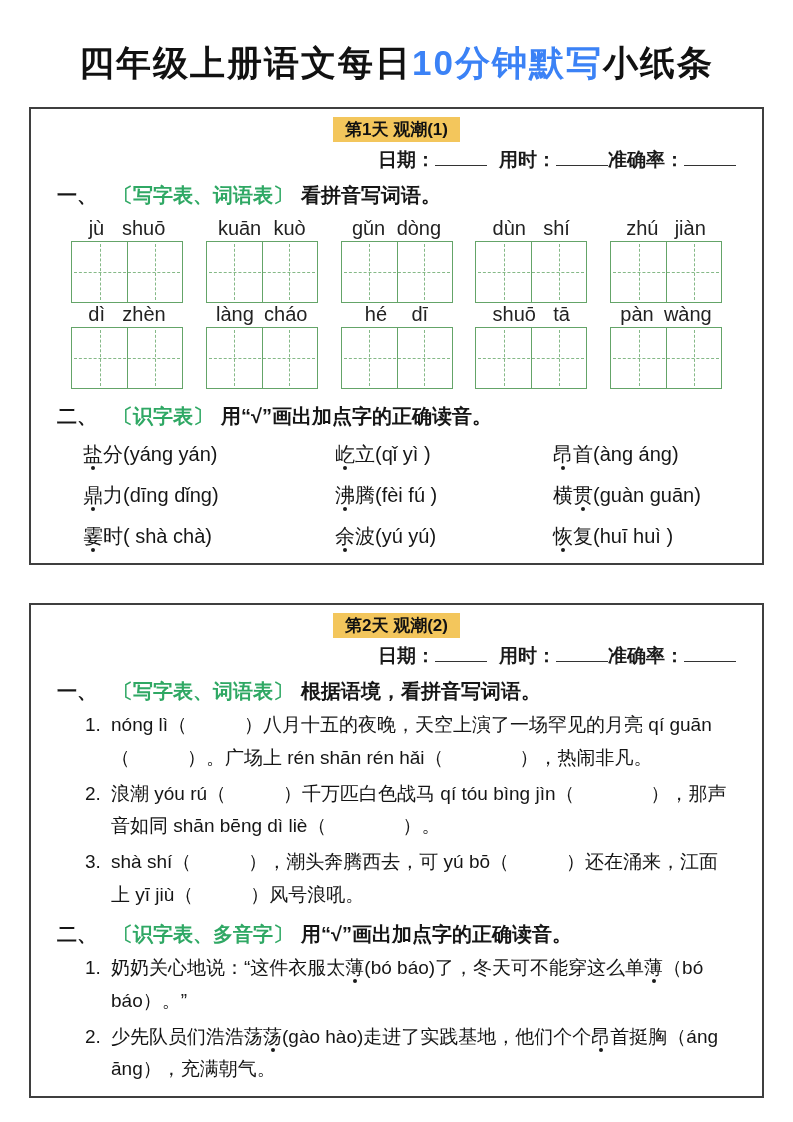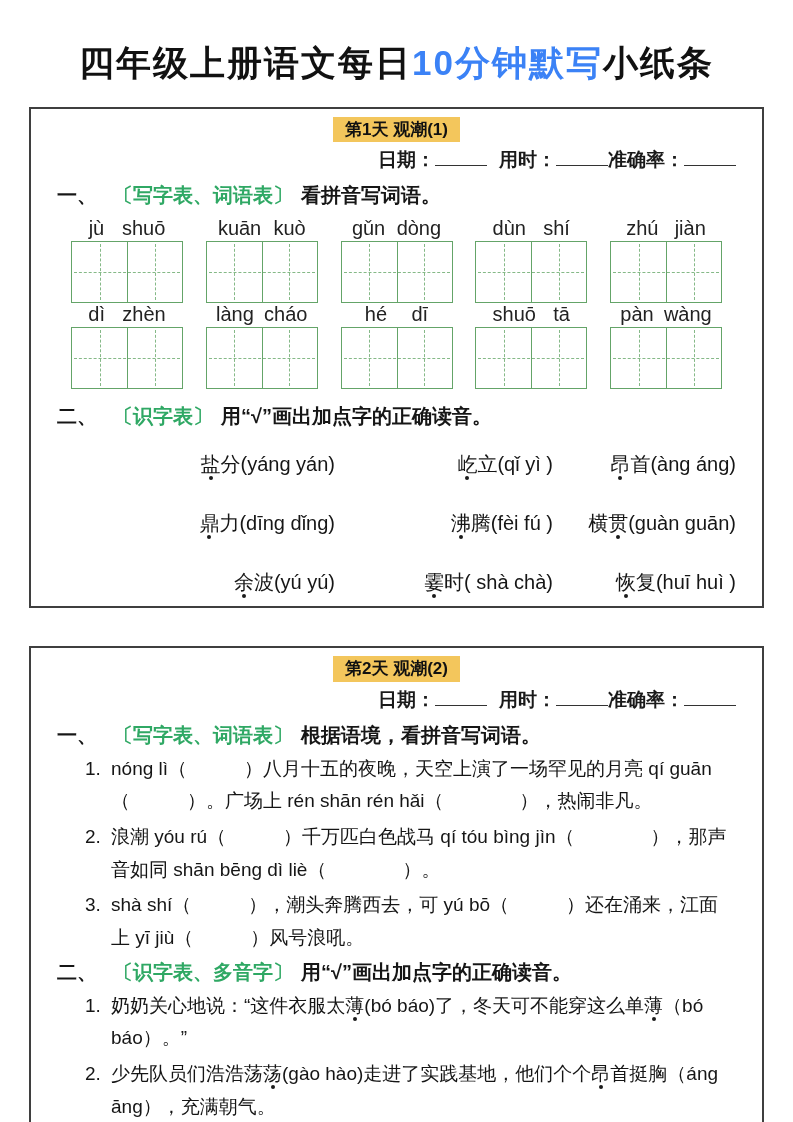--- a/index.html
+++ b/index.html
@@ -46,21 +46,21 @@
   }
   .tian-box{position:relative;height:60px;border:1.6px solid #64a468;background:#fff;}
   .tian-box .vs{position:absolute;top:0;bottom:0;left:50%;border-left:1.6px solid #64a468;}
   .tian-box .vd{position:absolute;top:2px;bottom:2px;border-left:1.4px dashed #85b987;}
   .tian-box .vd.p25{left:25%;}
   .tian-box .vd.p75{left:75%;}
   .tian-box .hd{position:absolute;left:2px;right:2px;top:50%;border-top:1.4px dashed #85b987;}
   
   .duyin-grid{
     display:grid;grid-template-columns:252px 218px auto;
-    row-gap:31px;margin-top:20px;padding-left:26px;font-size:20px;text-align:right;
+    row-gap:13px;margin-top:10px;padding-left:26px;font-size:20px;
   }
   .duyin-cell{line-height:1.4;white-space:nowrap;}
   
   .dot-under{position:relative;}
   .dot-under::after{
     content:"";position:absolute;left:50%;bottom:-5px;transform:translateX(-50%);
     width:4px;height:4px;border-radius:50%;background:#1b1b1b;
   }
   
   .item-list{margin-top:2px;}
@@ -215,22 +215,22 @@
     <span class="sec-idx">二、</span><span class="green">〔识字表〕</span><span class="sec-ins">用“√”画出加点字的正确读音。</span>
   </div>
 
   <div class="duyin-grid">
     <div class="duyin-cell"><span class="dot-under">盐</span><span>分(yáng yán)</span></div>
     <div class="duyin-cell"><span class="dot-under">屹</span><span>立(qǐ yì )</span></div>
     <div class="duyin-cell"><span class="dot-under">昂</span><span>首(àng áng)</span></div>
     <div class="duyin-cell"><span class="dot-under">鼎</span><span>力(dīng dǐng)</span></div>
     <div class="duyin-cell"><span class="dot-under">沸</span><span>腾(fèi fú )</span></div>
     <div class="duyin-cell"><span>横</span><span class="dot-under">贯</span><span>(guàn guān)</span></div>
+    <div class="duyin-cell"><span class="dot-under">霎</span><span>时( shà chà)</span></div>
     <div class="duyin-cell"><span class="dot-under">余</span><span>波(yú yú)</span></div>
-    <div class="duyin-cell"><span class="dot-under">霎</span><span>时( shà chà)</span></div>
     <div class="duyin-cell"><span class="dot-under">恢</span><span>复(huī huì )</span></div>
   </div>
 </div>
 
 <div class="card card-2">
   <div class="day-row">
     <span class="day-badge">第2天 观潮(2)</span>
   </div>
   <div class="meta">
     <span class="lbl">日期：</span><span class="blank"></span><span class="lbl gap">用时：</span><span class="blank"></span><span class="lbl">准确率：</span><span class="blank"></span>
@@ -248,21 +248,21 @@
     <div class="item">
       <span class="item-num">2.</span>
       <div class="item-text">浪潮 yóu rú（　　　）千万匹白色战马 qí tóu bìng jìn（　　　　），那声音如同 shān bēng dì liè（　　　　）。</div>
     </div>
     <div class="item">
       <span class="item-num">3.</span>
       <div class="item-text">shà shí（　　　），潮头奔腾西去，可 yú bō（　　　）还在涌来，江面上 yī jiù（　　　）风号浪吼。</div>
     </div>
   </div>
 
-  <div class="sec-head" style="margin-top:4px;">
+  <div class="sec-head" style="margin-top:10px;">
     <span class="sec-idx">二、</span><span class="green">〔识字表、多音字〕</span><span class="sec-ins">用“√”画出加点字的正确读音。</span>
   </div>
 
   <div class="item-list">
     <div class="item">
       <span class="item-num">1.</span>
       <div class="item-text"><span>奶奶关心地说：“这件衣服太</span><span class="dot-under">薄</span><span>(bó báo)了，冬天可不能穿这么单</span><span class="dot-under">薄</span><span>（bó báo）。”</span></div>
     </div>
     <div class="item">
       <span class="item-num">2.</span>

